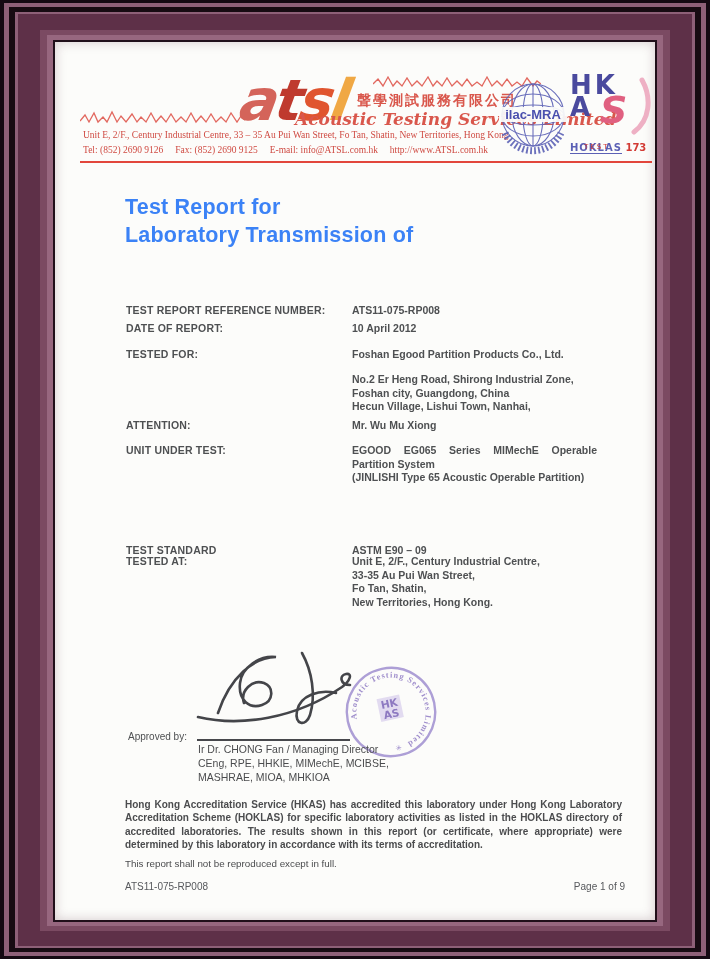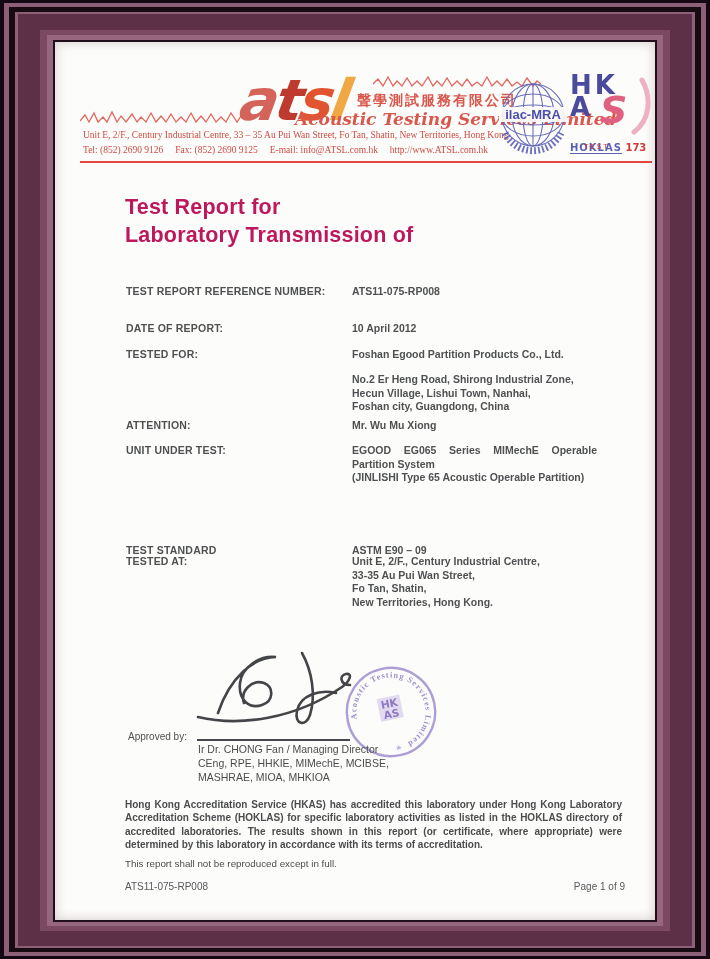--- a/index.html
+++ b/index.html
@@ -30,21 +30,21 @@
   
   .hkas{left:515px;top:32px;width:86px;height:100px;font-family:"DejaVu Sans",sans-serif;}
   .hkas .big{font-weight:bold;font-size:26px;line-height:22px;color:#4a4a9e;letter-spacing:3px;}
   .hkas .pinkS{position:absolute;left:30px;top:14px;font-size:38px;font-weight:bold;font-style:italic;color:#e06080;}
   .hkas .swash{position:absolute;left:42px;top:2px;}
   .hkas .hoklas-line{position:absolute;left:0;top:68px;font-size:10px;font-weight:bold;white-space:nowrap;}
   .hkas .hoklas-line .b{color:#5b60b5;letter-spacing:1px;border-bottom:1px solid #5b60b5;}
   .hkas .hoklas-line .r{color:#d23b35;}
   .hkas .test{position:absolute;left:14px;top:69px;font-size:7px;color:#d23b35;letter-spacing:2px;}
   
-  .title{left:70px;top:151px;font-size:21.5px;font-weight:bold;color:#be185d;line-height:28px;letter-spacing:.2px;}
+  .title{left:70px;top:151px;font-size:21.5px;font-weight:bold;color:#3b82f6;line-height:28px;letter-spacing:.2px;}
   .fieldrow{left:71px;display:flex;}
   .lbl{width:226px;font-size:10.5px;font-weight:bold;letter-spacing:.2px;}
   .val{width:245px;font-size:10.5px;font-weight:bold;line-height:13.5px;}
   .val div{white-space:nowrap;}
   .val p{margin:0;text-align:justify;white-space:normal;}
   
   .approved{left:73px;top:689px;font-size:10px;}
   .sigline{left:142px;top:697px;width:153px;height:2px;background:#47484c;}
   .sig-name{left:143px;top:701px;font-size:10.5px;color:#4b4c4e;}
   .sig-name div{margin-bottom:2.2px;white-space:nowrap;}
@@ -114,21 +114,21 @@
       <span class="r">173</span>
     </div>
     <div class="test">TEST</div>
   </div>
 
   <div class="abs title">
     <div>Test Report for</div>
     <div>Laboratory Transmission of</div>
   </div>
 
-  <div class="abs fieldrow" style="top:243px">
+  <div class="abs fieldrow" style="top:262px">
     <div class="lbl">TEST REPORT REFERENCE NUMBER:</div>
     <div class="val">
                           <div>ATS11-075-RP008</div>
                         </div>
   </div>
   <div class="abs fieldrow" style="top:280px">
     <div class="lbl">DATE OF REPORT:</div>
     <div class="val">
                           <div>10 April 2012</div>
                         </div>
@@ -136,22 +136,22 @@
   <div class="abs fieldrow" style="top:306px">
     <div class="lbl">TESTED FOR:</div>
     <div class="val">
                           <div>Foshan Egood Partition Products Co., Ltd.</div>
                         </div>
   </div>
   <div class="abs fieldrow" style="top:331px">
     <div class="lbl"></div>
     <div class="val">
       <div>No.2 Er Heng Road, Shirong Industrial Zone,</div>
+      <div>Foshan city, Guangdong, China</div>
       <div>Hecun Village, Lishui Town, Nanhai,</div>
-      <div>Foshan city, Guangdong, China</div>
     </div>
   </div>
   <div class="abs fieldrow" style="top:377px">
     <div class="lbl">ATTENTION:</div>
     <div class="val">
                           <div>Mr. Wu Mu Xiong</div>
                         </div>
   </div>
   <div class="abs fieldrow" style="top:402px">
     <div class="lbl">UNIT UNDER TEST:</div>

